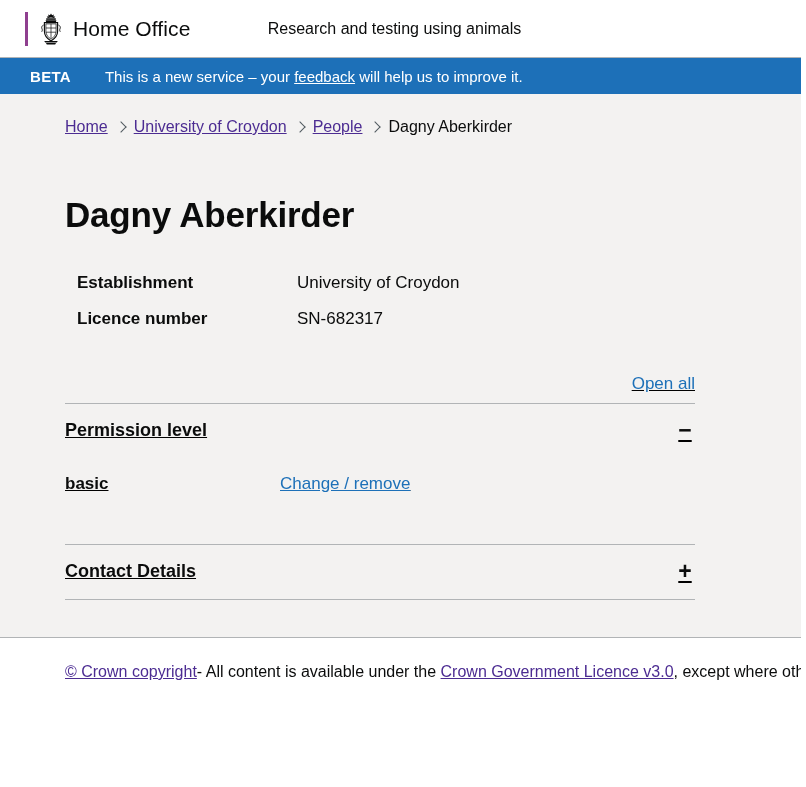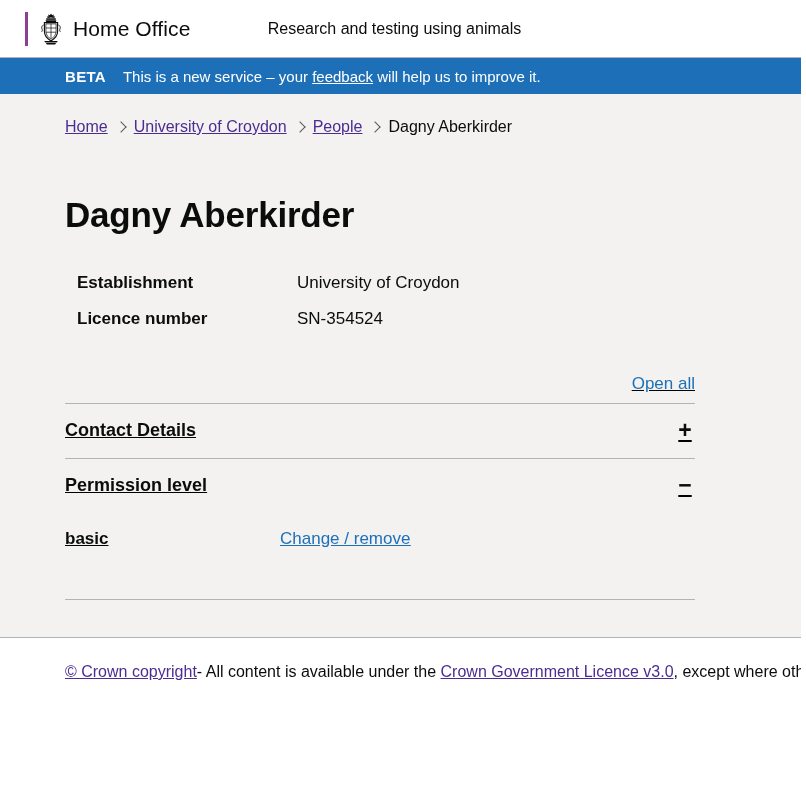--- a/index.html
+++ b/index.html
@@ -69,23 +69,24 @@
   }
   .service-name span { pointer-events: auto; }
 
   
   .phase-banner {
     background: #1d70b8;
     color: #ffffff;
     height: 36px;
     display: flex;
     align-items: center;
-    padding-left: 65px;
+    padding-left: 30px;
     font-size: 15px;
     flex: 0 0 auto;
+    gap: 17px;
   }
   .phase-tag {
     font-weight: 700;
     margin-right: 17px;
     letter-spacing: 0.3px;
   }
   .phase-text { font-weight: 400; }
   .phase-text a {
     color: #ffffff;
     text-decoration: underline;
@@ -293,52 +294,52 @@
 
     <h1 class="page-title">Dagny Aberkirder</h1>
 
     <div class="summary">
       <div class="summary-row">
         <div class="summary-key">Establishment</div>
         <div class="summary-val">University of Croydon</div>
       </div>
       <div class="summary-row">
         <div class="summary-key">Licence number</div>
-        <div class="summary-val">SN-354524</div>
+        <div class="summary-val">SN-682317</div>
       </div>
     </div>
 
     <div class="accordion">
 
       <div class="open-all-wrap">
         <button class="open-all">Open all</button>
       </div>
-
-      <section class="accordion-section">
-        <div class="accordion-header">
-          <span class="accordion-title">Contact Details</span>
-          <span class="toggle-icon">+</span>
-        </div>
-      </section>
 
       <section class="accordion-section">
         <div class="accordion-header">
           <span class="accordion-title">Permission level</span>
           <span class="toggle-icon">−</span>
         </div>
         <div class="accordion-content">
           <div class="perm-row">
             <div class="perm-key">basic</div>
             <div class="perm-action">
               <a href="#">Change / remove</a>
             </div>
           </div>
         </div>
       </section>
 
+      <section class="accordion-section">
+        <div class="accordion-header">
+          <span class="accordion-title">Contact Details</span>
+          <span class="toggle-icon">+</span>
+        </div>
+      </section>
+
       <div class="accordion-bottom"></div>
     </div>
 
   </main>
 
   <footer class="site-footer">
     <div class="footer-text"><a href="#">© Crown copyright</a><span>- All content is available under the </span><a href="#">Crown Government Licence v3.0</a><span>, except where otherwise stated</span></div>
   </footer>
 
 </div>

